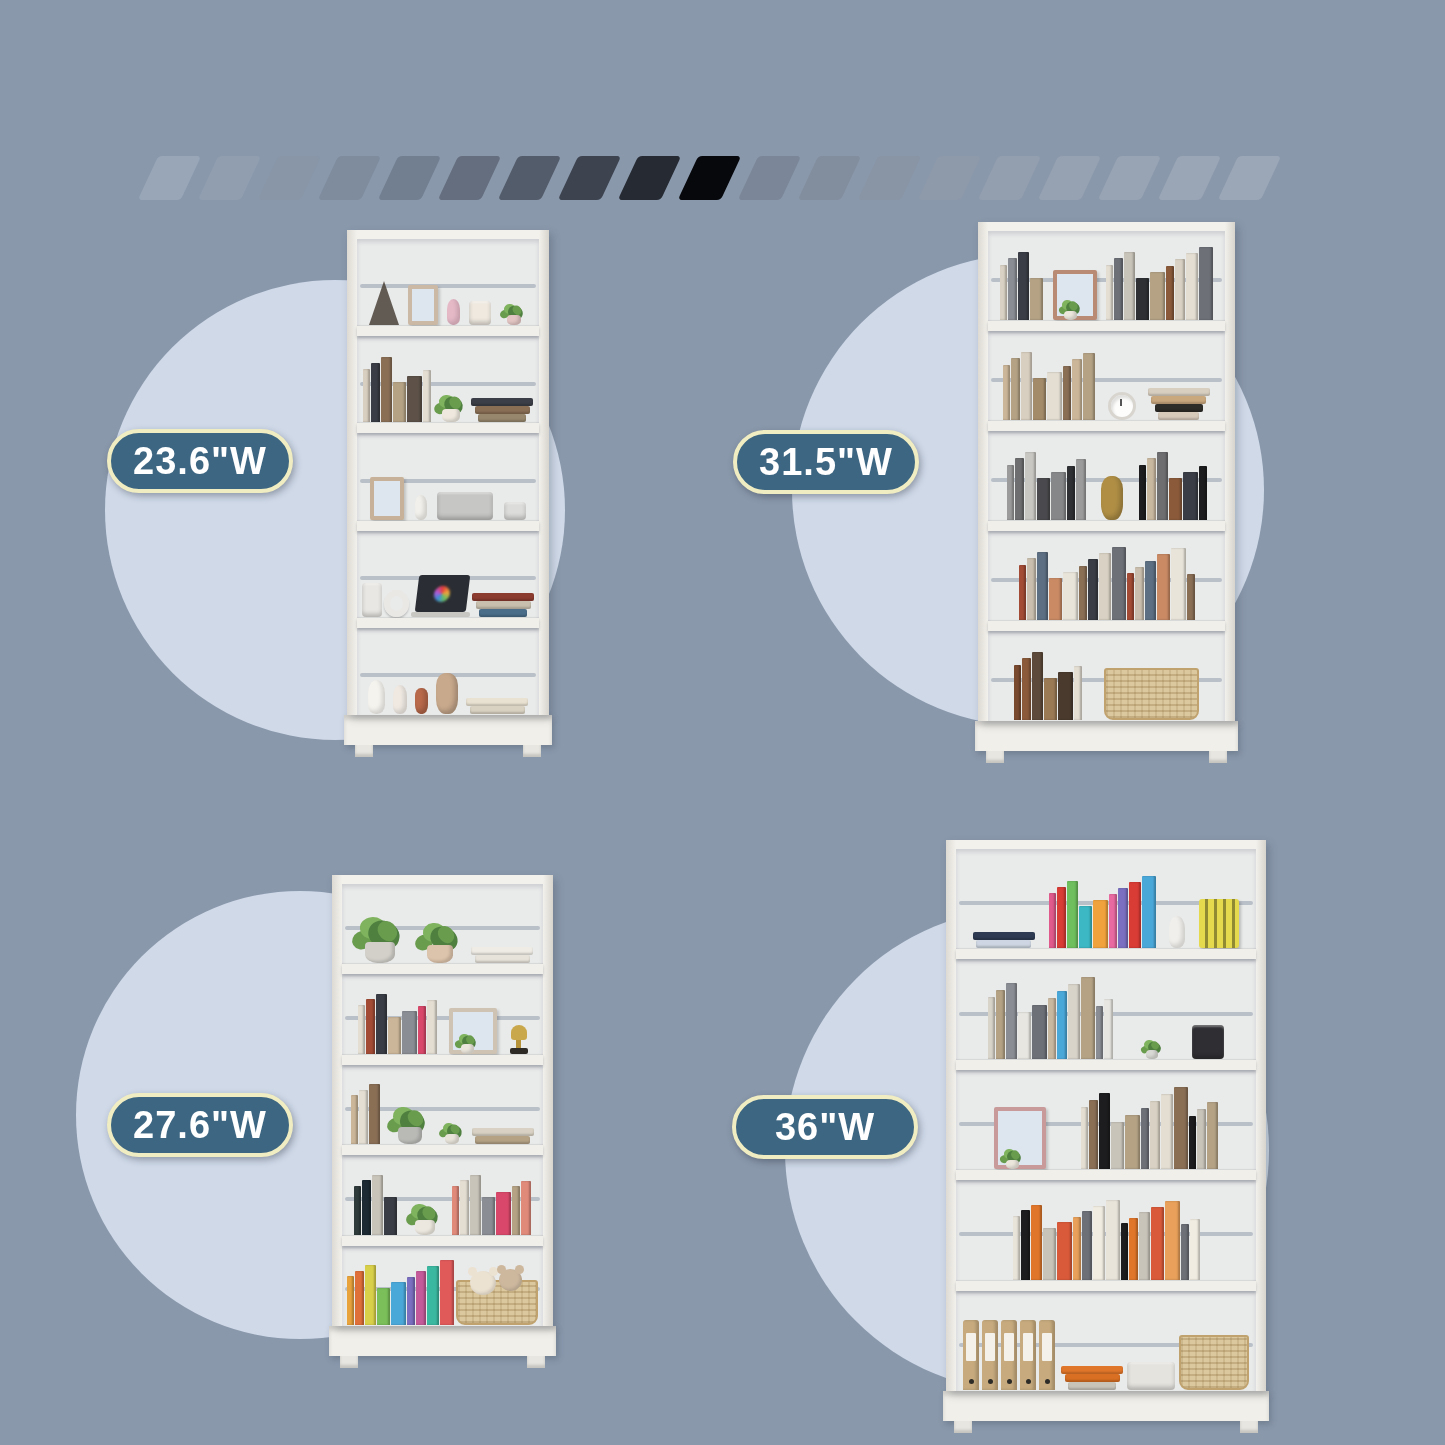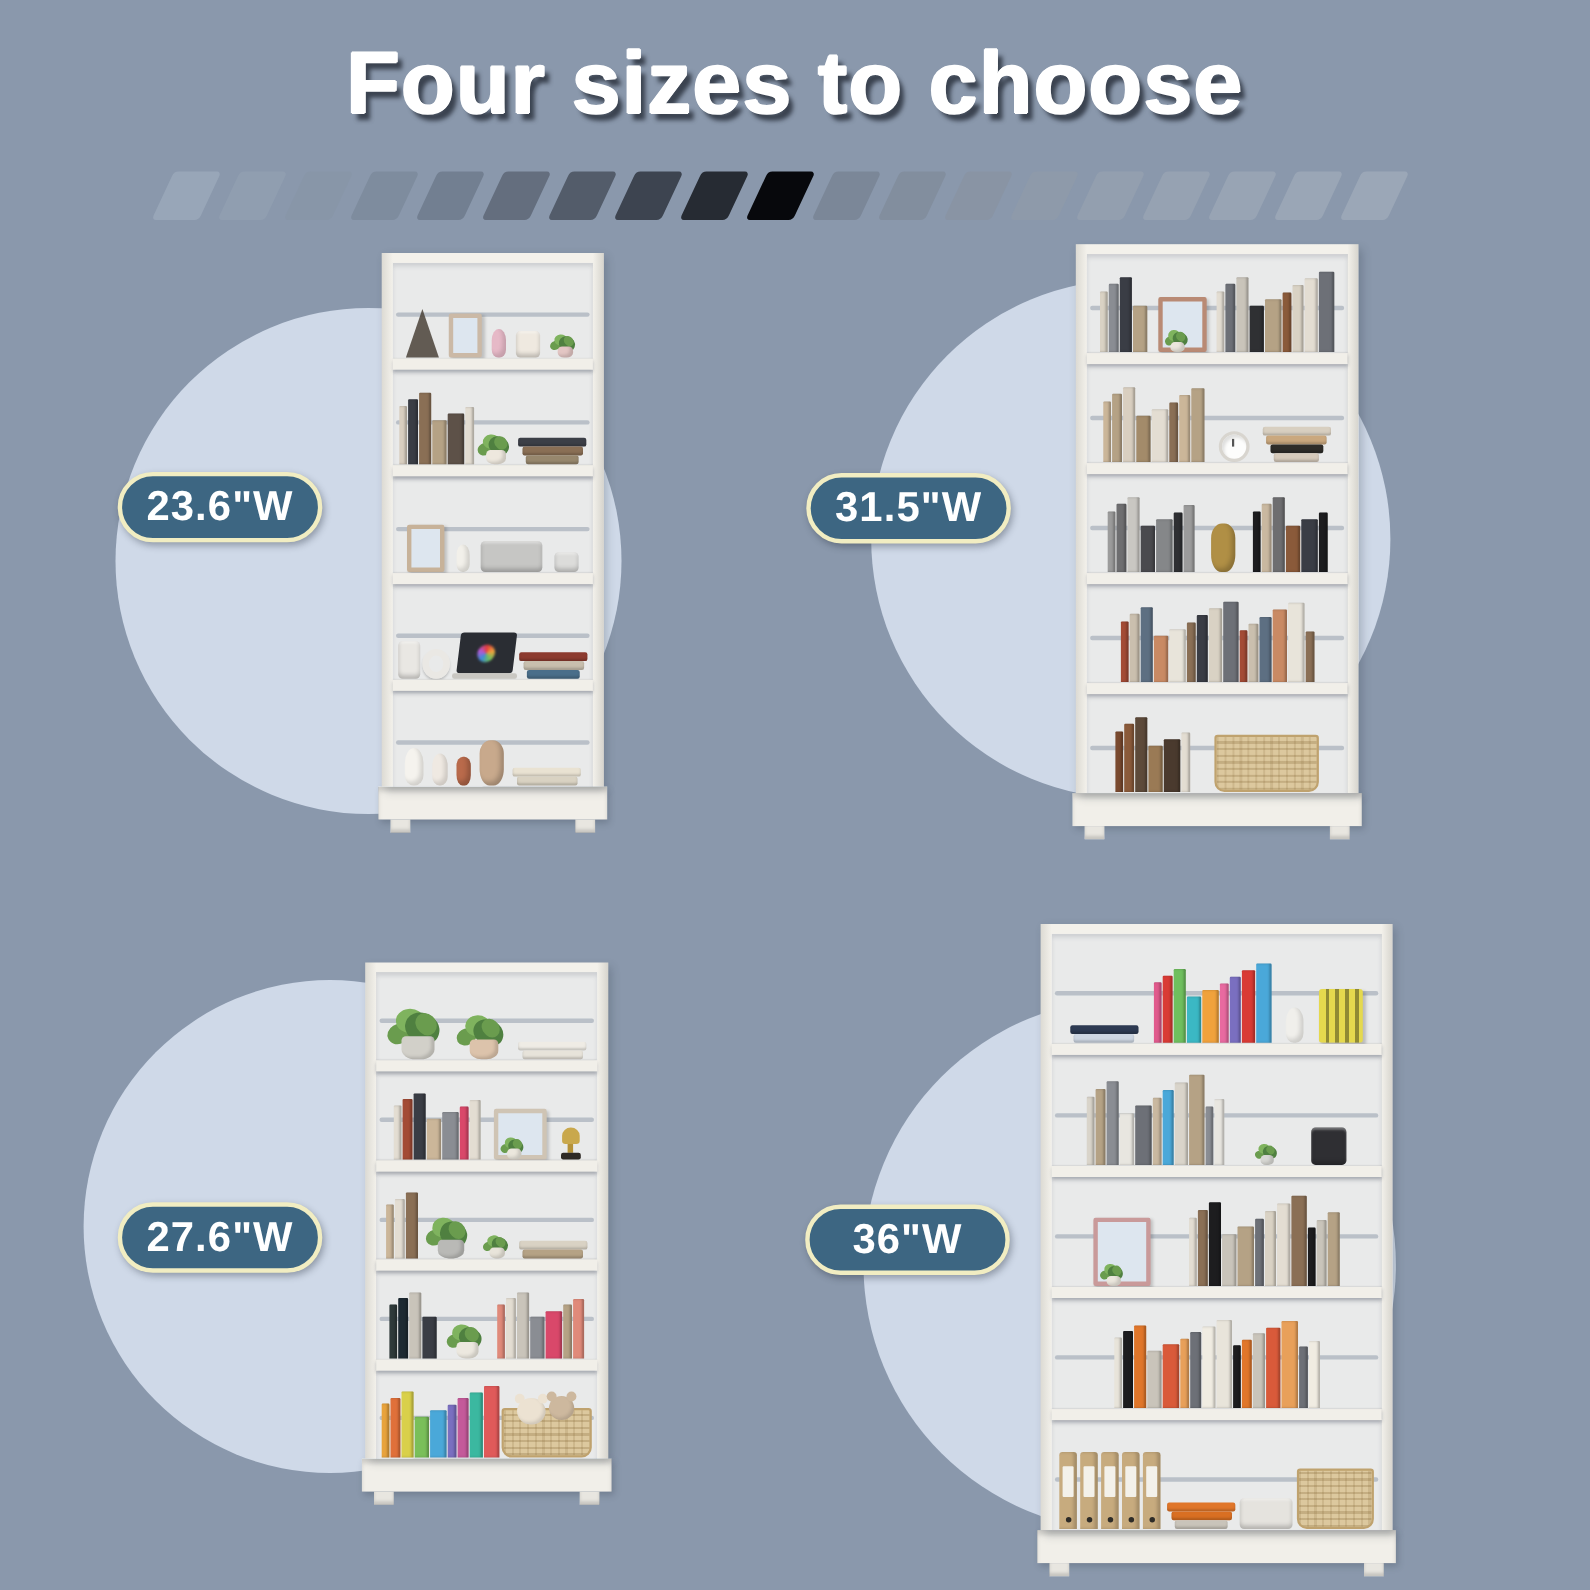--- a/index.html
+++ b/index.html
@@ -54,21 +54,20 @@
     position:relative;background:#dcc89e;border:2px solid #bfa26e;box-sizing:border-box;
     border-radius:3px 3px 9px 9px;
     background-image:repeating-linear-gradient(0deg,rgba(125,95,45,.25) 0 2px,transparent 2px 6px),
                      repeating-linear-gradient(90deg,rgba(125,95,45,.16) 0 2px,transparent 2px 7px);
   }
 </style>
 </head>
 <body>
 
 <div class="canvas" id="canvas">
-  <h1 class="title">Four sizes to choose</h1>
   <div class="slash-row" id="slash-row">
       <div class="slash" style="background: rgb(152, 166, 184);"></div>
       <div class="slash" style="background: rgb(144, 158, 176);"></div>
       <div class="slash" style="background: rgb(136, 150, 168);"></div>
       <div class="slash" style="background: rgb(126, 140, 158);"></div>
       <div class="slash" style="background: rgb(114, 127, 145);"></div>
       <div class="slash" style="background: rgb(100, 110, 126);"></div>
       <div class="slash" style="background: rgb(83, 92, 106);"></div>
       <div class="slash" style="background: rgb(61, 68, 80);"></div>
       <div class="slash" style="background: rgb(38, 43, 51);"></div>

